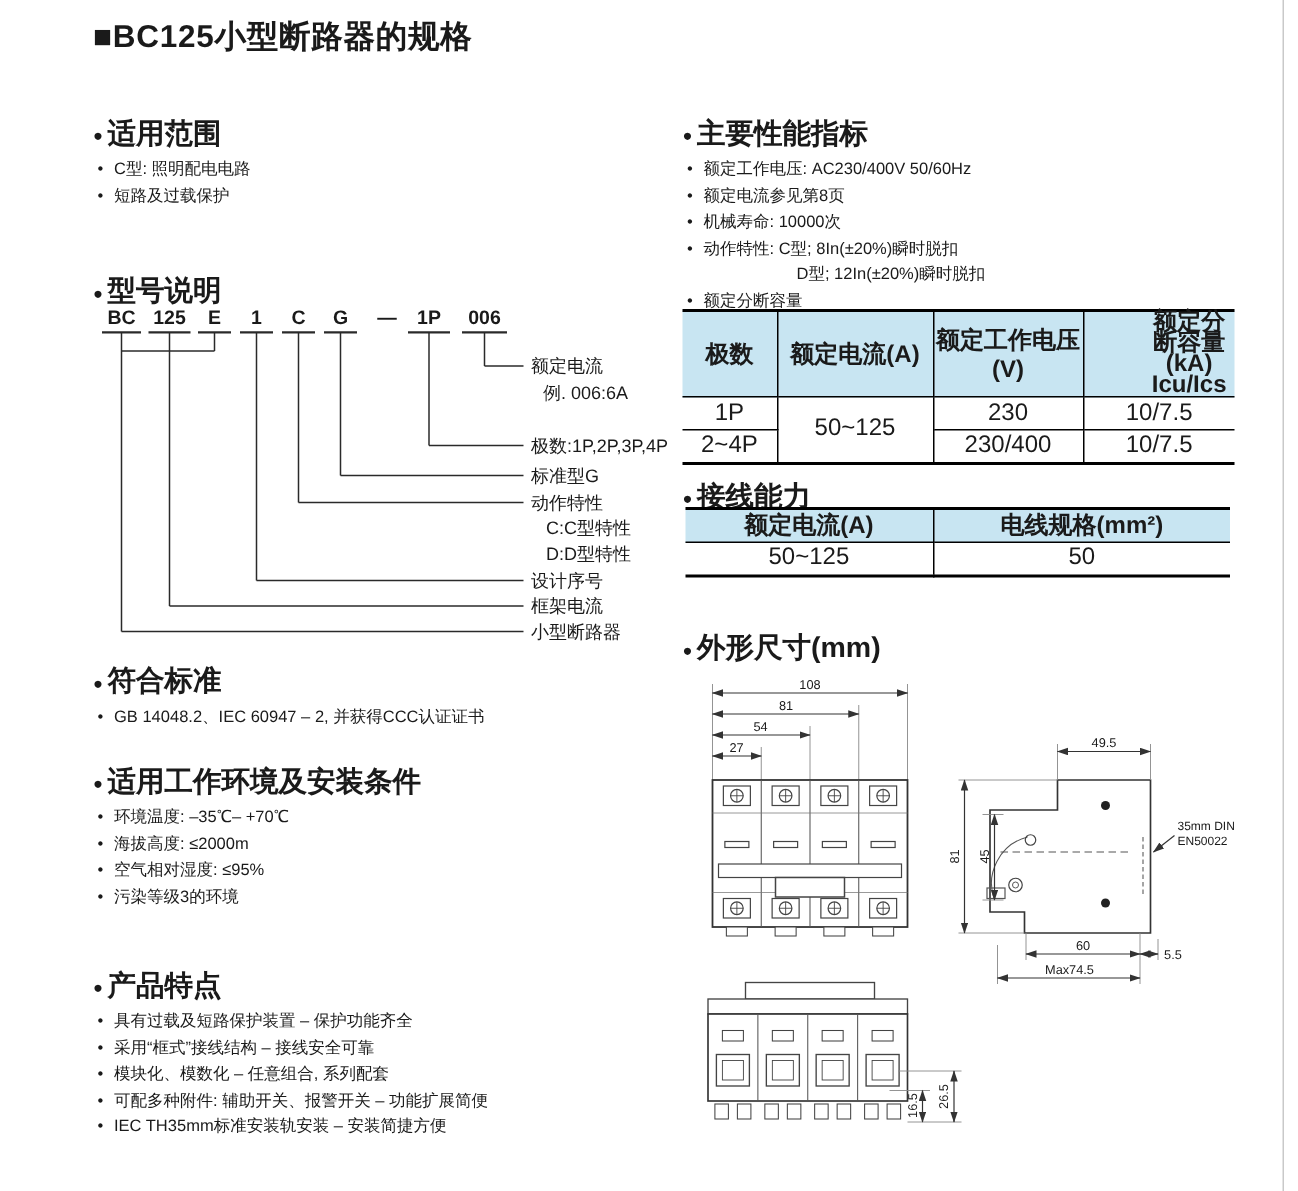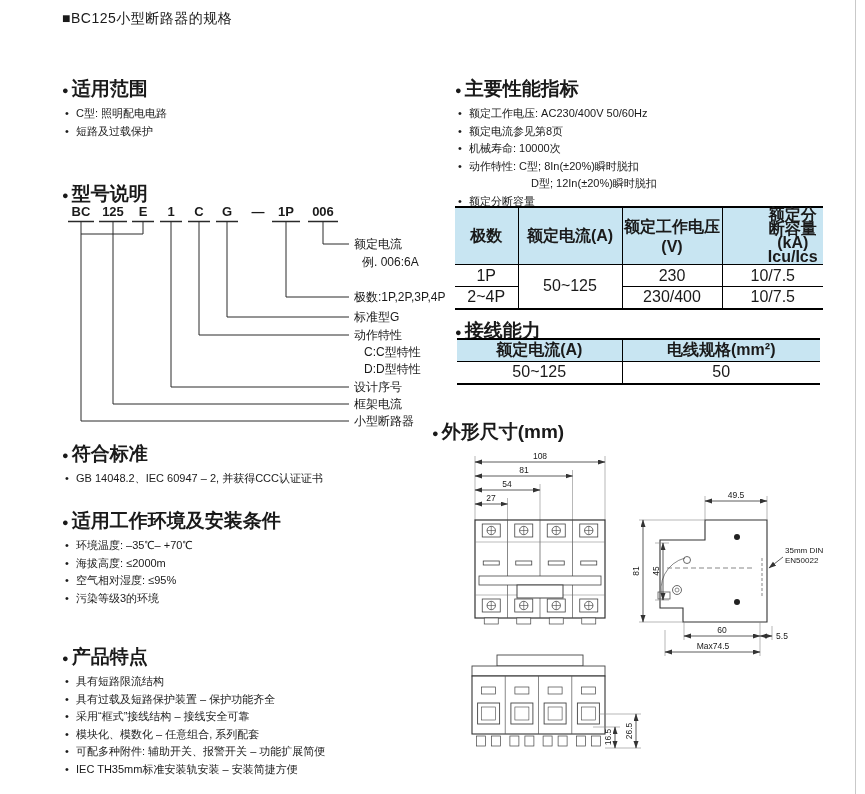--- a/index.html
+++ b/index.html
@@ -1,19 +1,19 @@
 <!DOCTYPE html>
 <html><head>
 <meta charset="utf-8">
 <style>
   html,body{margin:0;padding:0;background:#ffffff;}
   body{font-family:"Liberation Sans",sans-serif;color:#1a1a1a;}
   .page{position:relative;width:865px;height:794px;background:#fff;overflow:hidden;}
   .page-edge{position:absolute;left:855px;top:0;width:1px;height:794px;background:#c9c9c9;}
-  .doc-title{position:absolute;left:62px;top:10px;font-size:14px;font-weight:normal;letter-spacing:.5px;}
+  .doc-title{position:absolute;left:62px;top:10px;font-size:21px;font-weight:bold;letter-spacing:.5px;}
   .sec{position:absolute;}
   .sec-title{font-size:19px;font-weight:bold;margin-bottom:3px;}
   .sec-title::before{content:"●";font-size:11px;margin-right:3px;position:relative;top:-1px;}
   .li{font-size:11px;line-height:17.5px;padding-left:14px;position:relative;white-space:nowrap;}
   .li::before{content:"•";position:absolute;left:3px;top:0;}
   .li.cont::before{content:"";}
   .li.indent-d{padding-left:76px;}
   
   table.tbl{border-collapse:collapse;border-top:2.5px solid #000;border-bottom:2.5px solid #000;table-layout:fixed;}
   table.tbl th{background:#c8e5f2;font-weight:bold;}
@@ -109,21 +109,20 @@
   <div class="sec" style="left:62px;top:508px;width:395px;">
     <div class="sec-title">适用工作环境及安装条件</div>
     <div class="li">环境温度: –35℃– +70℃</div>
     <div class="li">海拔高度: ≤2000m</div>
     <div class="li">空气相对湿度: ≤95%</div>
     <div class="li">污染等级3的环境</div>
   </div>
 
   <div class="sec" style="left:62px;top:644px;width:400px;">
     <div class="sec-title">产品特点</div>
-    <div class="li">具有短路限流结构</div>
     <div class="li">具有过载及短路保护装置 – 保护功能齐全</div>
     <div class="li">采用“框式”接线结构 – 接线安全可靠</div>
     <div class="li">模块化、模数化 – 任意组合, 系列配套</div>
     <div class="li">可配多种附件: 辅助开关、报警开关 – 功能扩展简便</div>
     <div class="li">IEC TH35mm标准安装轨安装 – 安装简捷方便</div>
   </div>
 
   <div class="sec" style="left:455px;top:76px;width:400px;">
     <div class="sec-title">主要性能指标</div>
     <div class="li">额定工作电压: AC230/400V 50/60Hz</div>
@@ -183,21 +182,21 @@
       </tr>
     </thead>
     <tbody>
       <tr style="height:22px;">
         <td>50~125</td>
         <td>50</td>
       </tr>
     </tbody>
   </table>
 
-  <div class="sec" style="left:432px;top:419px;">
+  <div class="sec" style="left:455px;top:419px;">
     <div class="sec-title">外形尺寸(mm)</div>
   </div>
 
   <svg class="sec" style="left:455px;top:440px;" width="405" height="354" viewBox="0 0 405 354">
     <defs>
       <marker id="ar" markerWidth="8" markerHeight="6" refX="7" refY="2.5" orient="auto-start-reverse" markerUnits="userSpaceOnUse">
         <path d="M0,0 L7.5,2.5 L0,5 Z" fill="#333"></path>
       </marker>
     </defs>
 

